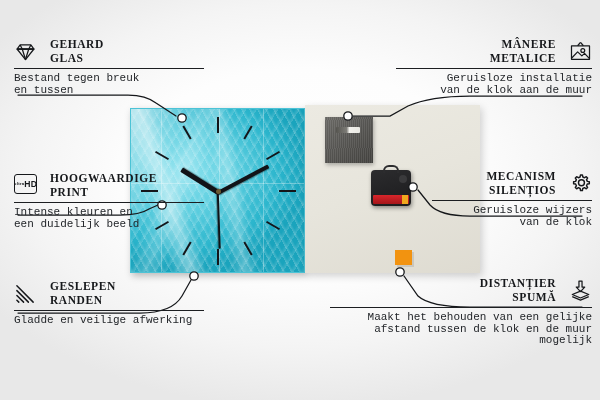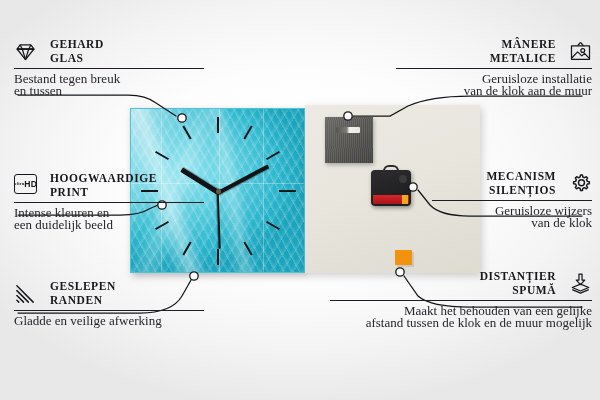--- a/index.html
+++ b/index.html
@@ -93,22 +93,22 @@
   
   .feature { position:absolute; z-index:8; }
   .feat-head { display:flex; align-items:center; gap:13px; }
   .feat-title {
     font-family:"Liberation Serif", serif;
     font-size:11.5px; font-weight:700; letter-spacing:.55px;
     color:#16181b; line-height:13.5px; text-transform:uppercase;
   }
   .feat-rule { height:1px; background:#1c1e21; margin:3px 0 4px; }
   .feat-desc {
-    font-family:Liberation Serif, serif;
-    font-size:13px; color:#23262a; line-height:11.6px;
+    font-family:Liberation Mono, monospace;
+    font-size:11px; color:#23262a; line-height:11.6px;
   }
   .left  .feat-head { justify-content:flex-start; }
   .left  .feat-title, .left .feat-desc { text-align:left; }
   .right .feat-head { justify-content:flex-end; }
   .right .feat-title { text-align:right; }
   .right .feat-desc  { text-align:right; }
   .ico { flex:0 0 auto; width:23px; height:23px; color:#16181b; }
   .ico svg { display:block; width:100%; height:100%; }
   .hd-badge {
     width:23px; height:20px; border:1.4px solid #16181b; border-radius:3px;
@@ -118,21 +118,21 @@
   .hd-badge .u { font-size:4.4px; font-weight:700; letter-spacing:.2px; color:#16181b;
                  font-family:"Liberation Sans", sans-serif; }
   .hd-badge .h { font-size:8.6px; font-weight:700; letter-spacing:.2px; color:#16181b;
                  font-family:"Liberation Sans", sans-serif; margin-top:.5px; }
   
   #f-glass    { left:14px;  top:38px;  width:190px; }
   #f-print    { left:14px;  top:172px; width:190px; }
   #f-edges    { left:14px;  top:280px; width:190px; }
   #f-handles  { right:8px;  top:38px;  width:196px; }
   #f-mech     { right:8px;  top:170px; width:160px; }
-  #f-spacer   { right:8px;  top:270px; width:262px; }
+  #f-spacer   { right:8px;  top:277px; width:262px; }
 </style>
 </head>
 <body>
 
 <div id="stage">
 
   <div class="product" id="clock-front">
     <div class="sheen"></div>
     <div class="pane" style="left:30px"></div>
     <div class="pane" style="left:88px"></div>

